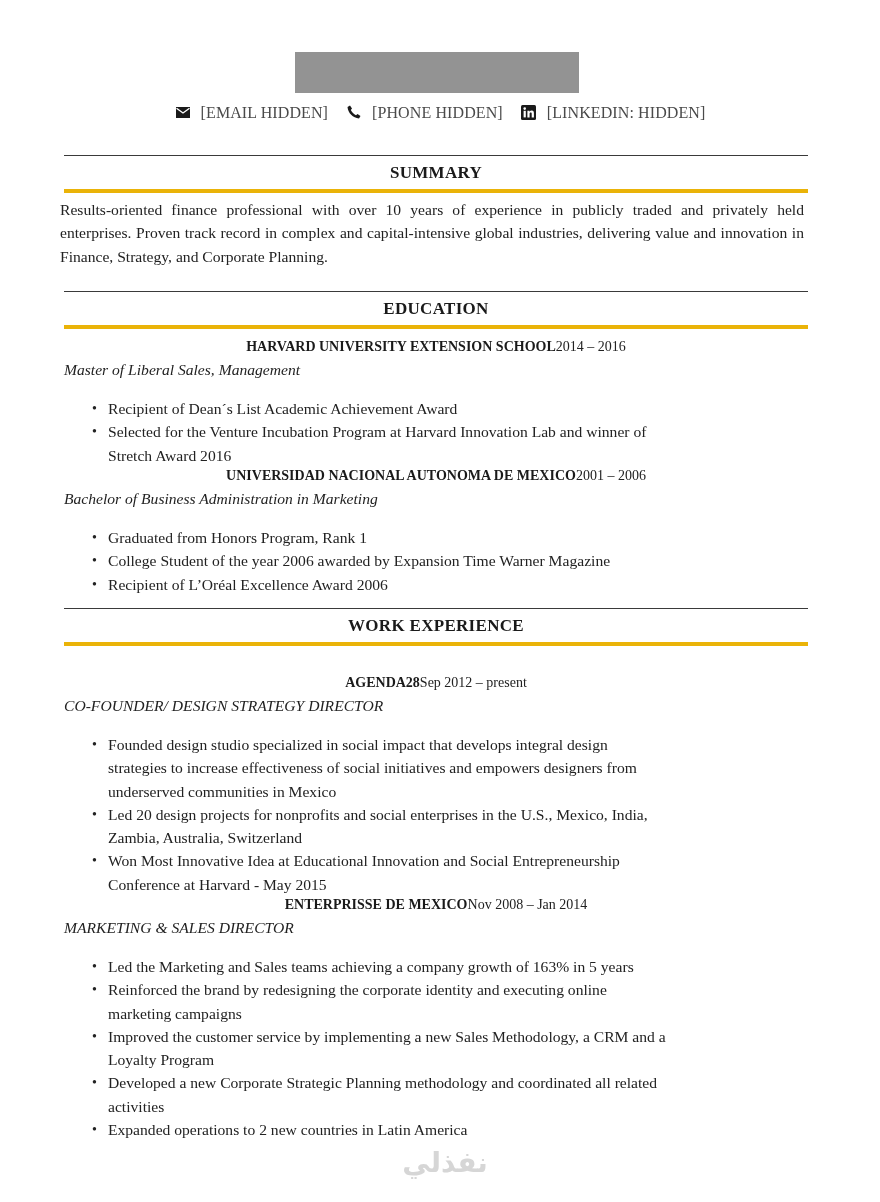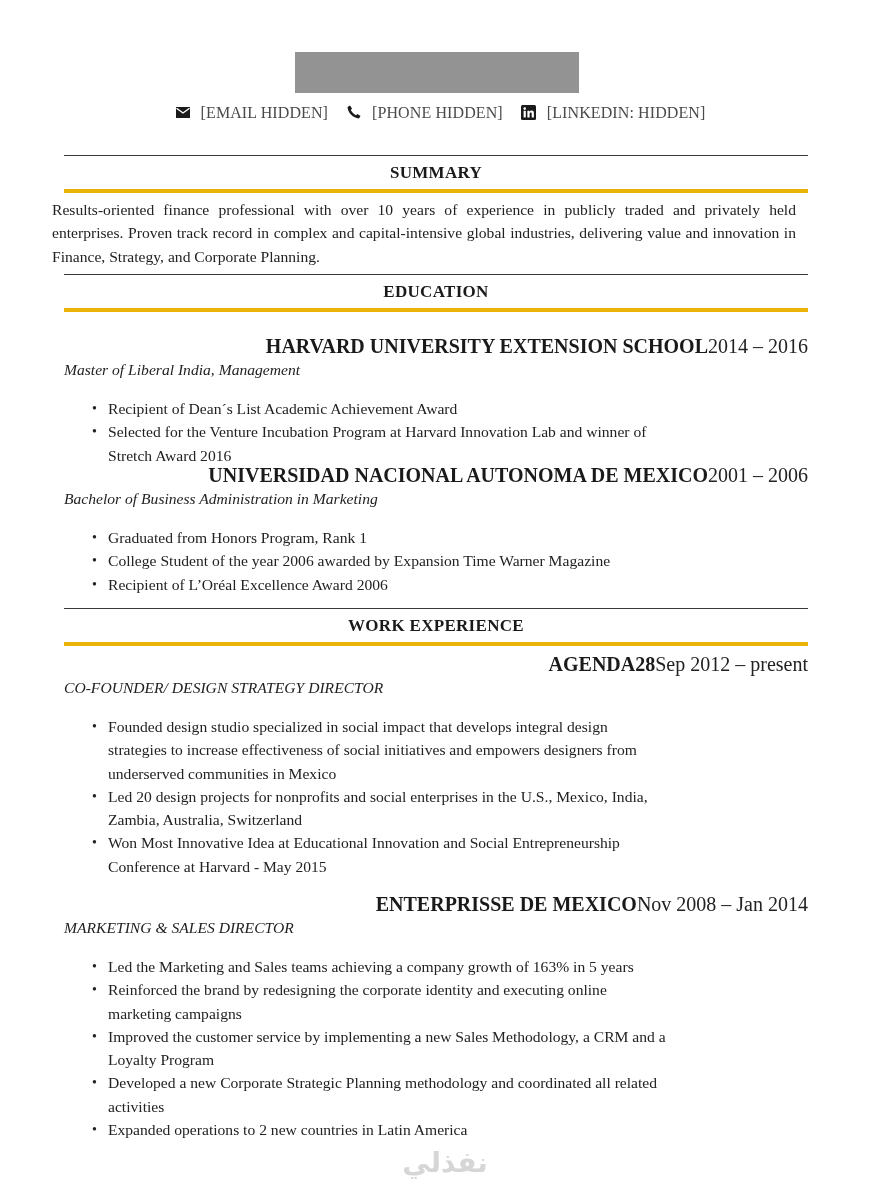--- a/index.html
+++ b/index.html
@@ -21,25 +21,25 @@
   .contact-item .ic { display: inline-flex; width: 16px; height: 16px; align-items: center; justify-content: center; margin-right: 10px; }
   .contact-item svg { display: block; }
 
   .section-header {
     position: absolute; left: 64px; width: 744px; height: 33px;
     border-top: 1.5px solid #3a3a3a; border-bottom: 4px solid #eab308;
     text-align: center; font-weight: bold; font-size: 17px; line-height: 33px;
     letter-spacing: 0.3px; color: #1a1a1a;
   }
   .summary {
-    position: absolute; left: 52px; top: 198px; width: 744px;
+    position: absolute; left: 60px; top: 198px; width: 744px;
     font-size: 15.6px; line-height: 23.3px; text-align: justify; color: #222;
   }
   .entry { position: absolute; left: 64px; width: 744px; }
-  .entry-head { display: flex; justify-content: flex-end; font-size: 20px; line-height: 23px; }
+  .entry-head { display: flex; justify-content: center; font-size: 14px; line-height: 23px; }
   .entry-title { font-weight: bold; color: #1a1a1a; }
   .entry-date { color: #222; }
   .entry-sub { font-style: italic; font-size: 15.6px; line-height: 23px; color: #222; }
   ul.bullets { list-style: none; margin: 16px; padding: 0; }
   ul.bullets li {
     position: relative; padding-left: 28px; font-size: 15.6px; line-height: 23.3px;
     color: #222; width: 560px;
   }
   ul.bullets li::before {
     content: "\2022"; position: absolute; left: 12px; top: 0; font-size: 14px;
@@ -83,28 +83,28 @@
           <path d="M6.4 5.8 H8.5 V6.8 C9 6 9.8 5.6 10.8 5.6 C12.4 5.6 12.9 6.7 12.9 8.3 V12.4 H10.7 V8.8 C10.7 8 10.4 7.5 9.7 7.5 C9 7.5 8.6 8 8.6 8.9 V12.4 H6.4 Z" fill="#fff"></path>
         </svg>
     </span>
     <span>[LINKEDIN: HIDDEN]</span>
   </div>
 </div>
 
 <div class="section-header" style="top:155px;">SUMMARY</div>
 <div class="summary">Results-oriented finance professional with over 10 years of experience in publicly traded and privately held enterprises. Proven track record in complex and capital-intensive global industries, delivering value and innovation in Finance, Strategy, and Corporate Planning.</div>
 
-<div class="section-header" style="top:274px;">EDUCATION</div>
+<div class="section-header" style="top:291px;">EDUCATION</div>
 
 <div class="entry" style="top:335px;">
   <div class="entry-head">
     <span class="entry-title">HARVARD UNIVERSITY EXTENSION SCHOOL</span>
     <span class="entry-date">2014 – 2016</span>
   </div>
-  <div class="entry-sub">Master of Liberal India, Management</div>
+  <div class="entry-sub">Master of Liberal Sales, Management</div>
   <ul class="bullets">
     <li>Recipient of Dean´s List Academic Achievement Award</li>
     <li>Selected for the Venture Incubation Program at Harvard Innovation Lab and winner of Stretch Award 2016</li>
   </ul>
 </div>
 
 <div class="entry" style="top:464px;">
   <div class="entry-head">
     <span class="entry-title">UNIVERSIDAD NACIONAL AUTONOMA DE MEXICO</span>
     <span class="entry-date">2001 – 2006</span>
@@ -112,21 +112,21 @@
   <div class="entry-sub">Bachelor of Business Administration in Marketing</div>
   <ul class="bullets">
     <li>Graduated from Honors Program, Rank 1</li>
     <li>College Student of the year 2006 awarded by Expansion Time Warner Magazine</li>
     <li>Recipient of L’Oréal Excellence Award 2006</li>
   </ul>
 </div>
 
 <div class="section-header" style="top:608px;">WORK EXPERIENCE</div>
 
-<div class="entry" style="top:653px;">
+<div class="entry" style="top:671px;">
   <div class="entry-head">
     <span class="entry-title">AGENDA28</span>
     <span class="entry-date">Sep 2012 – present</span>
   </div>
   <div class="entry-sub">CO-FOUNDER/ DESIGN STRATEGY DIRECTOR</div>
   <ul class="bullets">
     <li>Founded design studio specialized in social impact that develops integral design strategies to increase effectiveness of social initiatives and empowers designers from underserved communities in Mexico</li>
     <li>Led 20 design projects for nonprofits and social enterprises in the U.S., Mexico, India, Zambia, Australia, Switzerland</li>
     <li>Won Most Innovative Idea at Educational Innovation and Social Entrepreneurship Conference at Harvard - May 2015</li>
   </ul>

